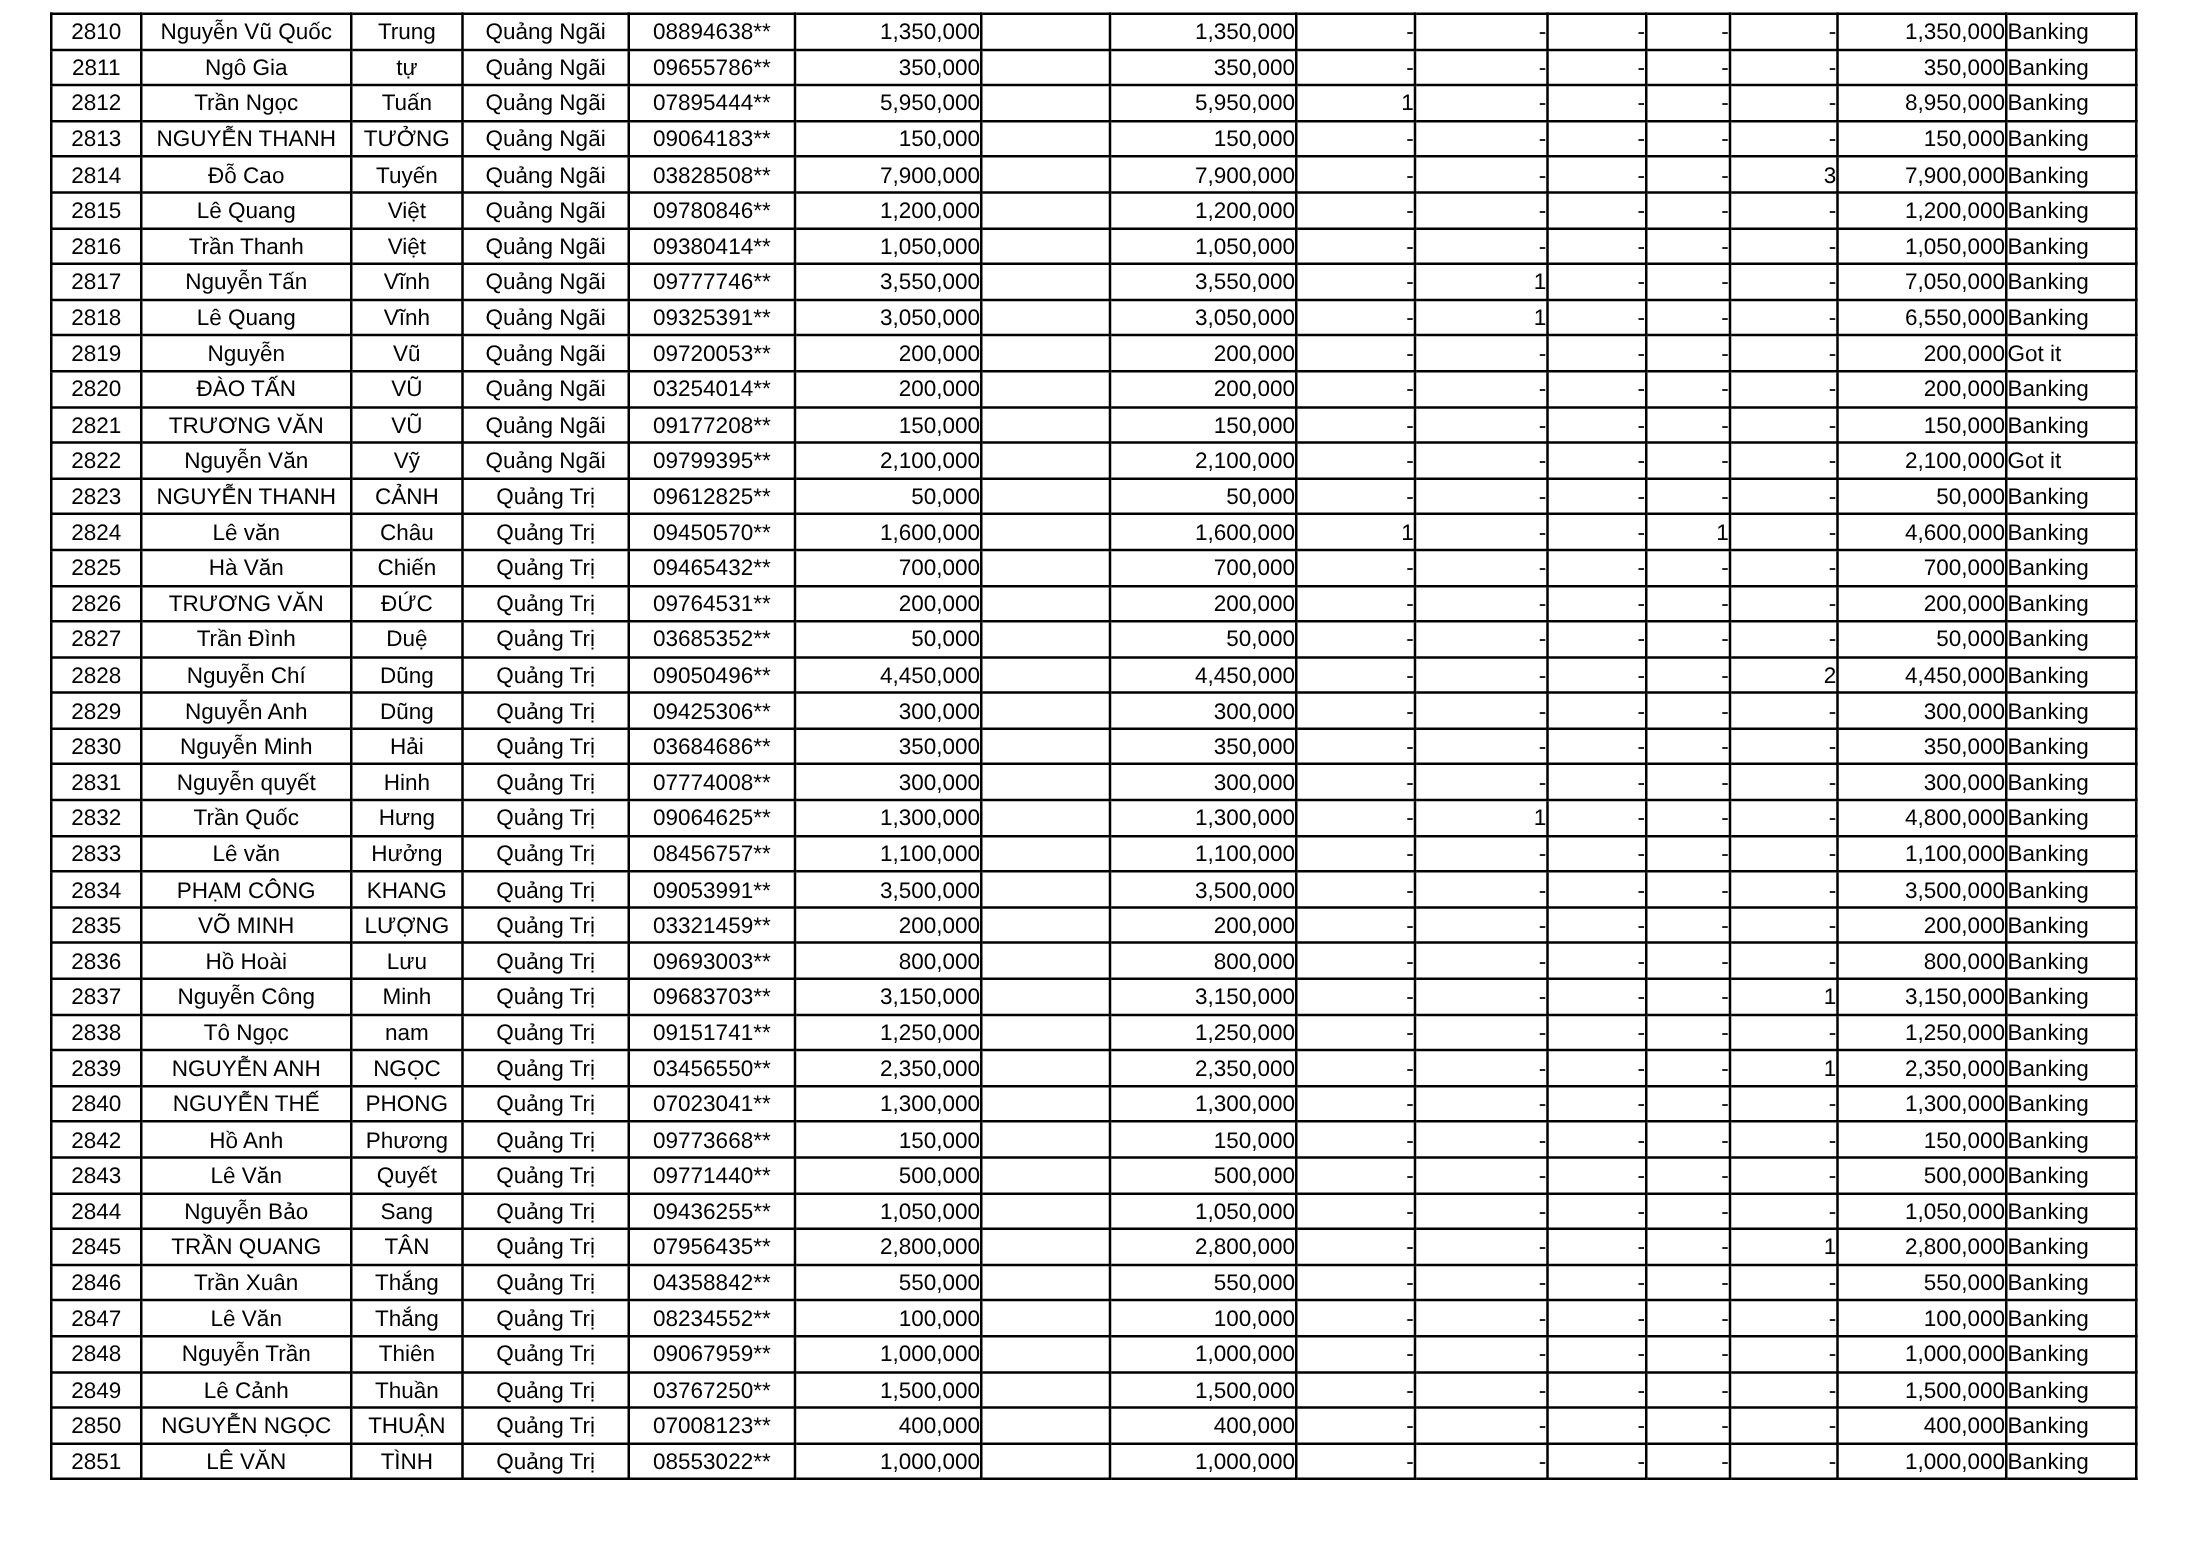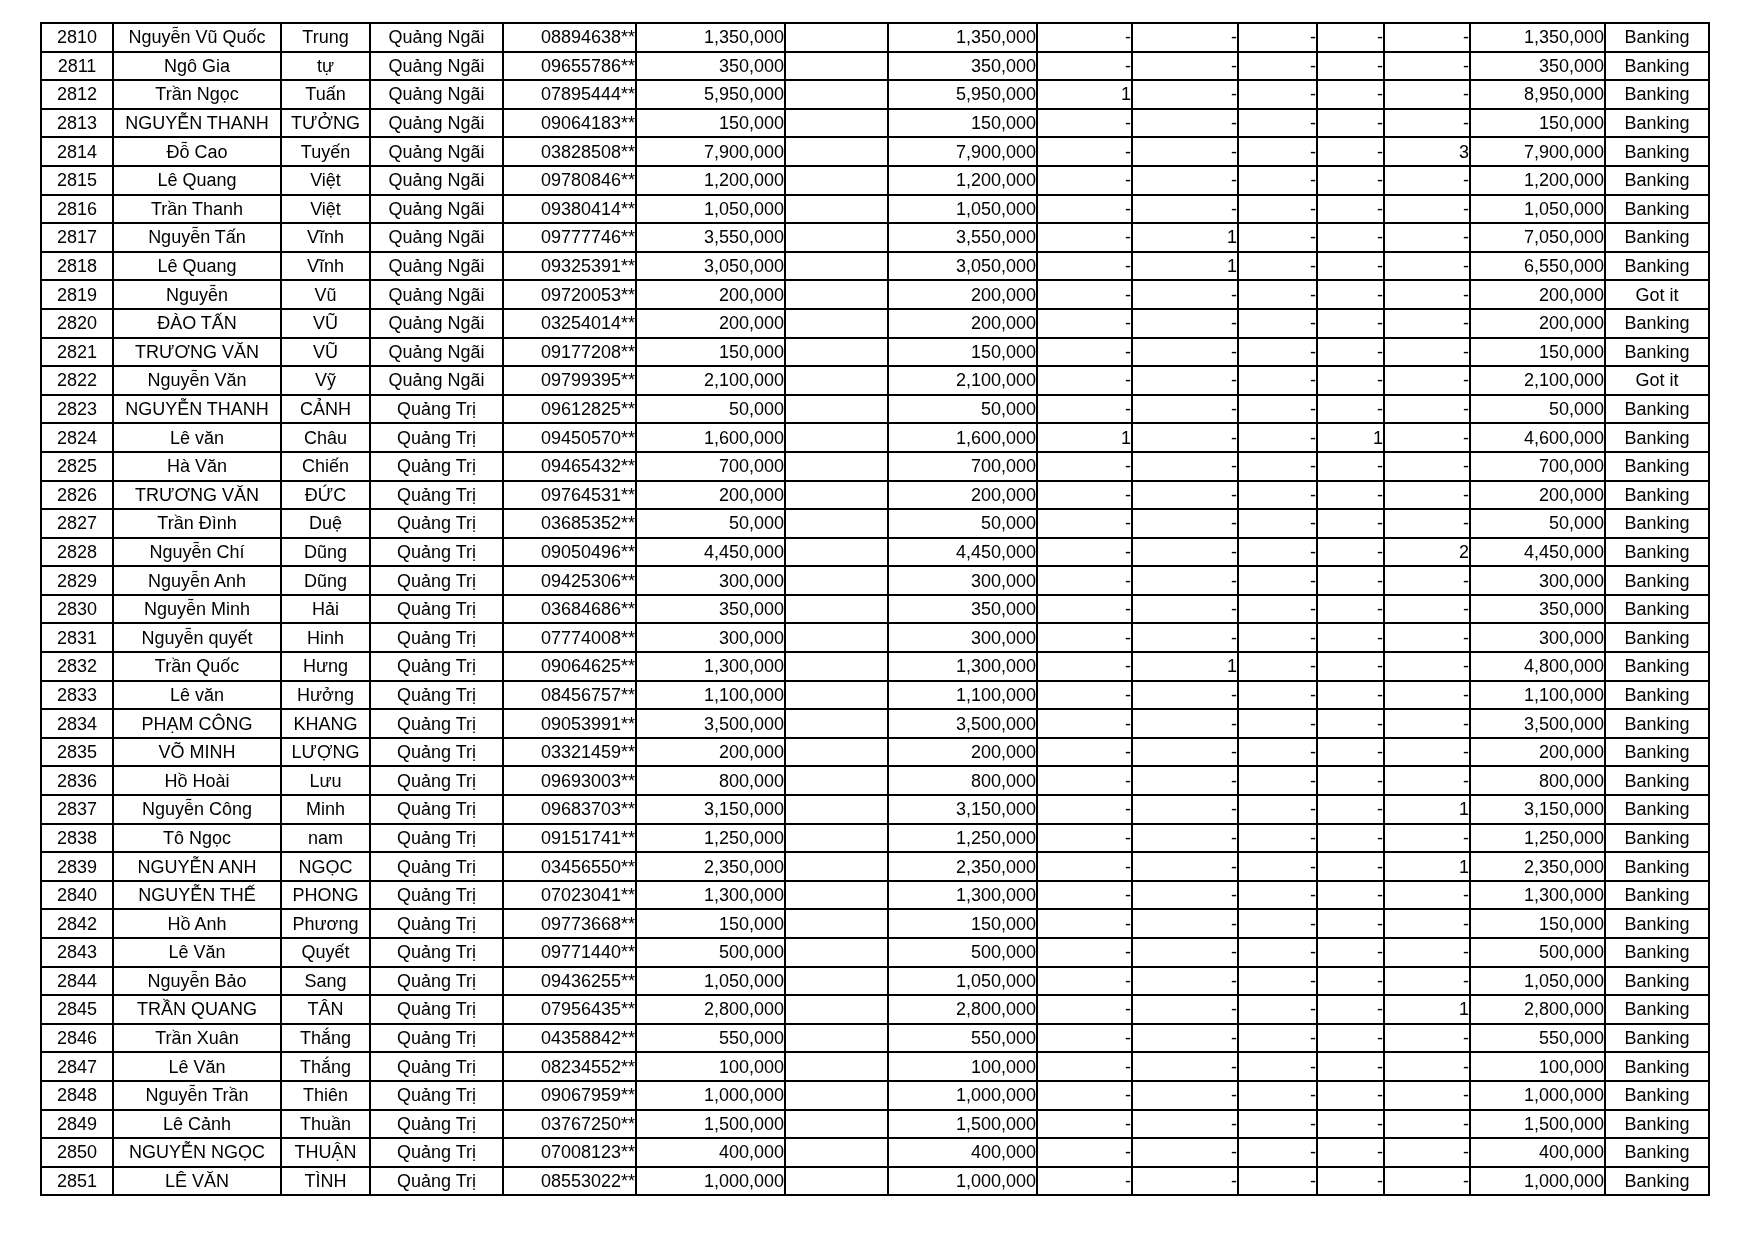--- a/index.html
+++ b/index.html
@@ -10,42 +10,42 @@
   body {
     position: relative;
     width: 1755px;
     height: 1241px;
     font-family: "Liberation Sans", sans-serif;
     color: #000000;
   }
   table.sheet {
     position: absolute;
     left: 40px;
-    top: 22px;
+    top: 10px;
     border-collapse: collapse;
     table-layout: fixed;
     width: 1668px;
     border-radius: 17px;
   }
   table.sheet td {
     border: 2px solid #000000;
     height: 26.6px;
     font-size: 18px;
     line-height: 26px;
     padding: 0;
     white-space: nowrap;
     overflow: hidden;
     color: #000000;
     background: #ffffff;
   }
   td.al-center { text-align: center; }
-  td.al-left   { text-align: right;  padding-left: 8px; }
+  td.al-left   { text-align: center;  padding-left: 8px; }
   td.al-right  { text-align: right; padding-right: 9px; }
   td.al-dash   { text-align: right; padding-right: 13px; }
-  td.al-status { text-align: center;  padding-left: 11px; }
+  td.al-status { text-align: left;  padding-left: 11px; }
 </style>
 </head>
 <body>
 
 <table class="sheet">
   <colgroup>
       <col style="width: 72px;">
       <col style="width: 168px;">
       <col style="width: 89px;">
       <col style="width: 133px;">

